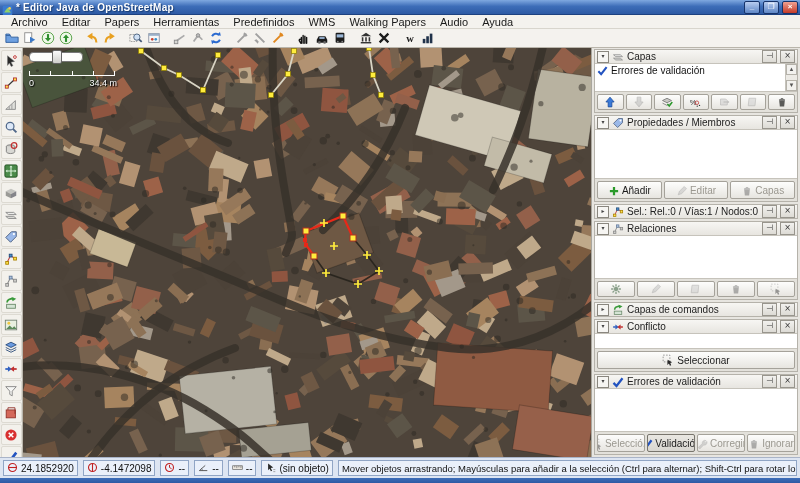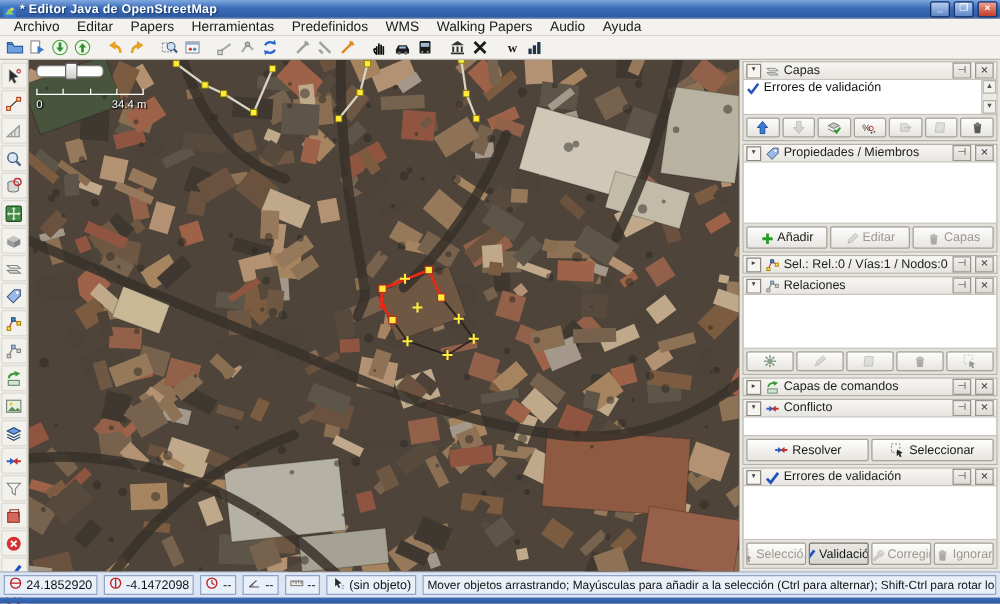--- a/index.html
+++ b/index.html
@@ -1153,29 +1153,20 @@
                 <path d="M11.5 4.8L7 8l4.5 3.2z" fill="#c03030"></path>
               </svg></span>
           <span class="ptitle">Conflicto</span>
           <span class="pminibtn">⊣</span>
           <span class="pminibtn">×</span>
         </div>
         <div class="pbody" style="height:14px;"></div>
         <div class="btnrow">
           <div class="btn">
               <span style="width:12px;height:12px;"><svg viewBox="0 0 16 16" width="100%" height="100%" xmlns="http://www.w3.org/2000/svg">
-                  <path d="M1.5 8h3.5" stroke="#3060c0" stroke-width="2"></path>
-                  <path d="M4.5 4.8L9 8l-4.5 3.2z" fill="#3060c0"></path>
-                  <path d="M14.5 8h-3.5" stroke="#c03030" stroke-width="2"></path>
-                  <path d="M11.5 4.8L7 8l4.5 3.2z" fill="#c03030"></path>
-                </svg></span>
-              <span>Resolver</span>
-            </div>
-          <div class="btn">
-              <span style="width:12px;height:12px;"><svg viewBox="0 0 16 16" width="100%" height="100%" xmlns="http://www.w3.org/2000/svg">
                   <rect x="1.5" y="1.5" width="9" height="9" fill="none" stroke="#777" stroke-dasharray="2 2"></rect>
                   <path d="M7.5 7.5l6 3.4-2.4 1 1.2 3-1.8.8-1.2-3-2.2 1.9z" fill="#2a2a2a"></path>
                 </svg></span>
               <span>Seleccionar</span>
             </div>
         </div>
       </div>
 
       <div class="panel">
         <div class="phead">

